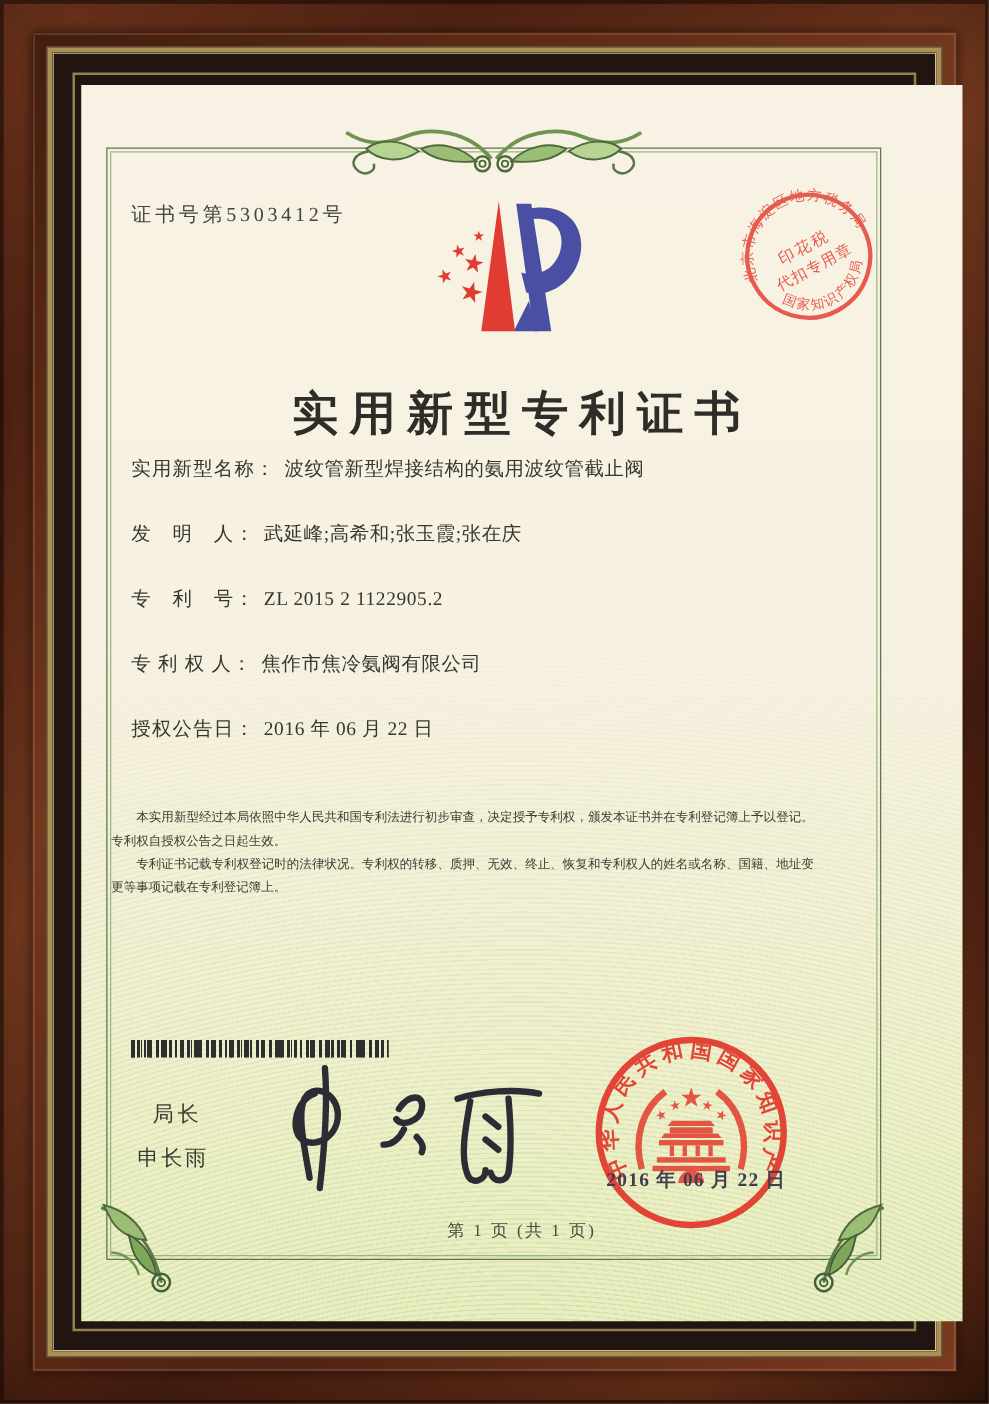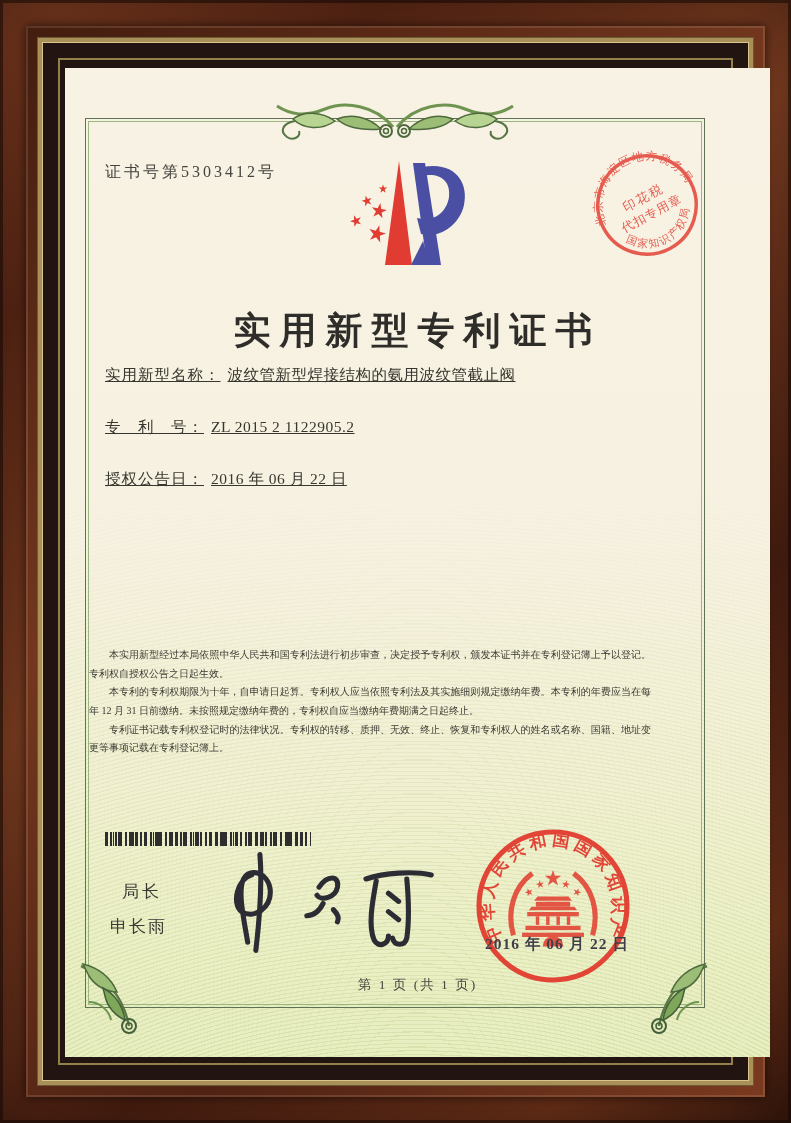--- a/index.html
+++ b/index.html
@@ -29,21 +29,21 @@
   .orn{position:absolute;}
   
   .cert-no{position:absolute;left:40px;top:94px;font-size:16px;letter-spacing:3px;color:#45443f;}
   .logo{position:absolute;left:250px;top:90px;width:160px;height:112px;}
   .tax-stamp{position:absolute;left:523px;top:78px;width:118px;height:118px;
     transform:rotate(-28deg);opacity:.88;}
   .stamp-text{font-family:"Liberation Serif","DejaVu Serif",serif;}
   .title{position:absolute;left:0;top:202px;width:100%;text-align:center;
     font-size:37px;font-weight:bold;letter-spacing:9px;color:#2e2d29;margin-top:36px;}
   .fields{position:absolute;left:40px;top:297px;width:575px;font-size:15.5px;color:#38372f;}
-  .field-row{height:23px;margin-bottom:29px;white-space:nowrap;text-decoration:underline;}
+  .field-row{height:23px;margin-bottom:29px;white-space:nowrap;}
   .field-label{letter-spacing:1px;}
   .field-value{margin-left:7px;letter-spacing:.5px;}
   .paras{position:absolute;left:24px;top:578px;width:562px;font-size:10px;line-height:1.87;
     text-align:justify;color:#3c3b33;}
   .paras p{margin:0;text-indent:2em;}
   .barcode{position:absolute;left:40px;top:764px;width:206px;height:14px;
     background-image:
       repeating-linear-gradient(90deg,#2e2e2e 0 2px,transparent 2px 5px),
       repeating-linear-gradient(90deg,#2e2e2e 0 1px,transparent 1px 8px),
       repeating-linear-gradient(90deg,#2e2e2e 0 3px,transparent 3px 13px);}
@@ -134,30 +134,35 @@
       </g>
     </svg>
 
     <div class="title">实用新型专利证书</div>
 
     <div class="fields">
       <div class="field-row">
         <span class="field-label">实用新型名称：</span><span class="field-value">波纹管新型焊接结构的氨用波纹管截止阀</span>
       </div>
       <div class="field-row">
+        <span class="field-label">发　明　人：</span><span class="field-value">武延峰;高希和;张玉霞;张在庆</span>
+      </div>
+      <div class="field-row">
         <span class="field-label">专　利　号：</span><span class="field-value">ZL 2015 2 1122905.2</span>
+      </div>
+      <div class="field-row">
+        <span class="field-label">专 利 权 人：</span><span class="field-value">焦作市焦冷氨阀有限公司</span>
       </div>
       <div class="field-row">
         <span class="field-label">授权公告日：</span><span class="field-value">2016 年 06 月 22 日</span>
       </div>
     </div>
 
     <div class="paras">
       <p>本实用新型经过本局依照中华人民共和国专利法进行初步审查，决定授予专利权，颁发本证书并在专利登记簿上予以登记。专利权自授权公告之日起生效。</p>
-      <p>本专利的专利权期限为十年，自申请日起算。专利权人应当依照专利法及其实施细则规定缴纳年费。本专利的年费应当在每年 12 月 31 日前缴纳。未按照规定缴纳年费的，专利权自应当缴纳年费期满之日起终止。</p>
       <p>专利证书记载专利权登记时的法律状况。专利权的转移、质押、无效、终止、恢复和专利权人的姓名或名称、国籍、地址变更等事项记载在专利登记簿上。</p>
     </div>
 
     <div class="barcode"></div>
 
     <div class="signer-title">局长</div>
     <div class="signer-name">申长雨</div>
 
     <svg class="sig" viewBox="0 0 250 120">
       <g fill="none" stroke="#2c2c35" stroke-width="5" stroke-linecap="round">

